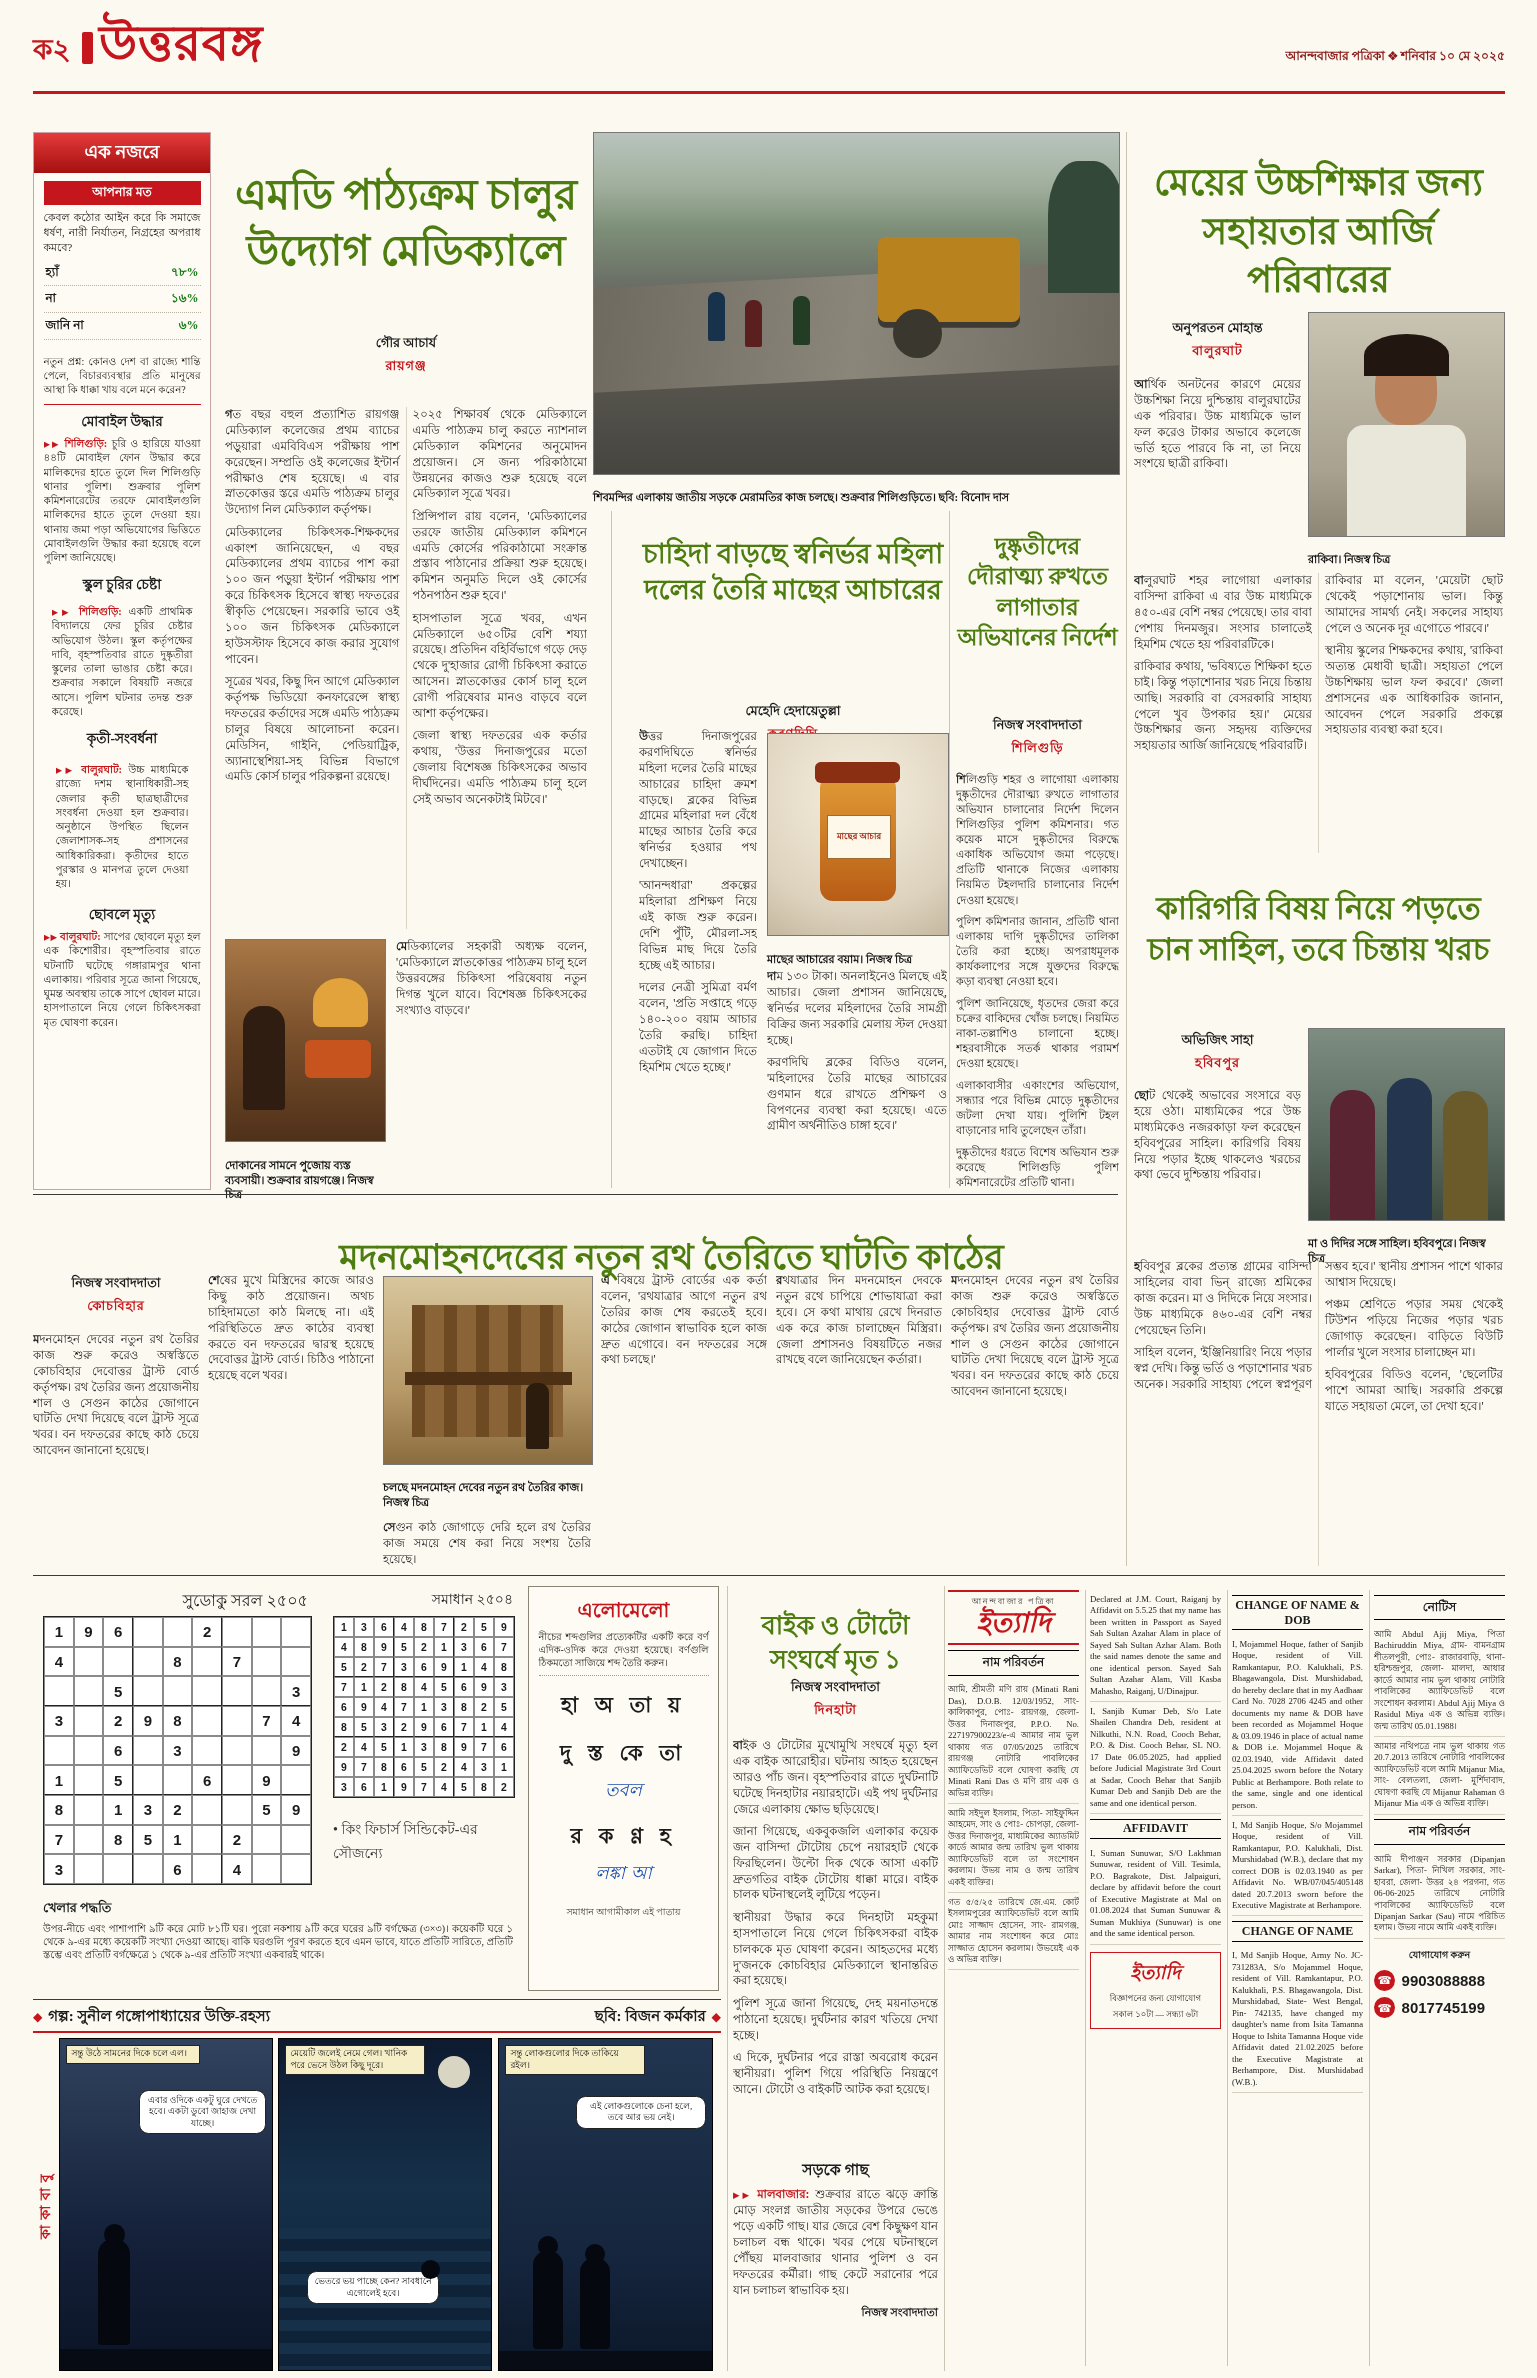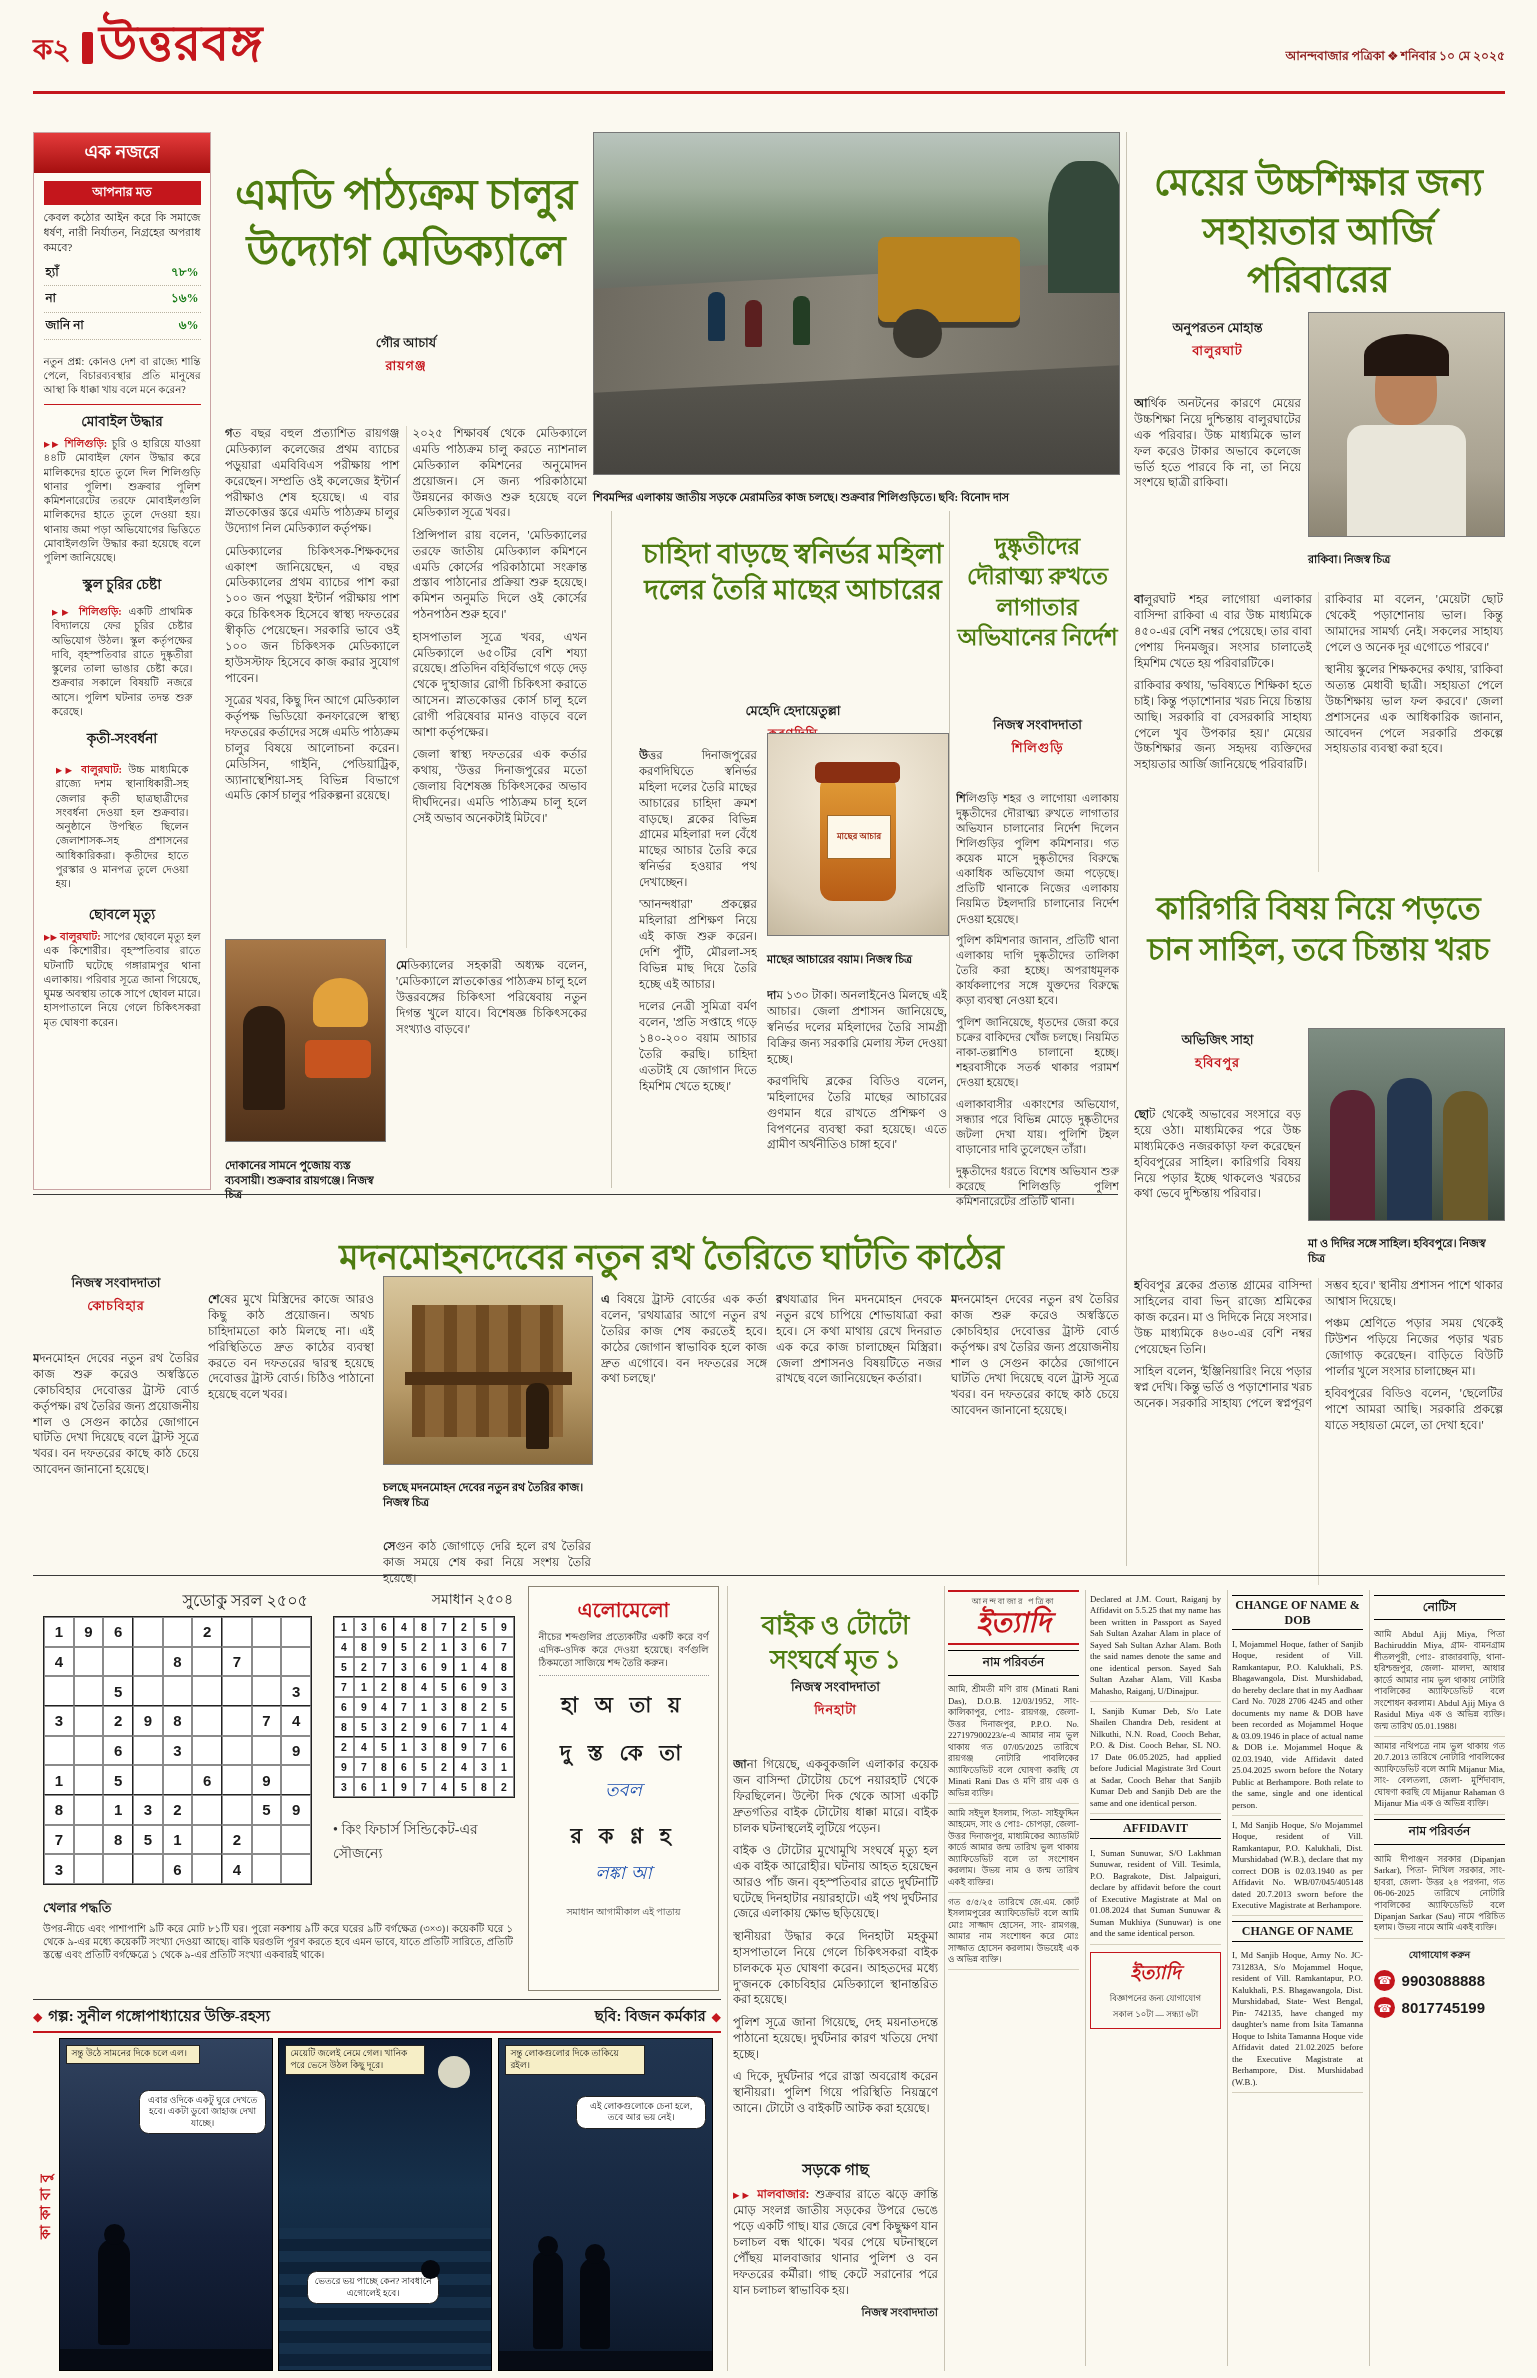--- a/index.html
+++ b/index.html
@@ -9,21 +9,21 @@
   
   .page-marker{position:absolute;left:0;top:13.2px;font-size:28px;font-weight:bold;color:#c4161c;}
   .masthead{position:absolute;left:66px;top:0;font-size:49px;font-weight:bold;color:#c4161c;
             letter-spacing:0.9px;line-height:1.2;}
   .masthead-orn{position:absolute;left:49px;top:17px;width:11.4px;height:32px;background:#c4161c;border-radius:1.9px;}
   .date-line{position:absolute;right:0;top:32px;font-size:12.3px;font-weight:bold;color:#8b1a1a;}
   
   .headline{font-weight:bold;color:#4d7c0f;text-align:center;line-height:1.32;}
   .byline{font-weight:bold;font-size:12.8px;text-align:center;}
   .place{color:#c4161c;font-weight:bold;font-size:12.8px;text-align:center;margin-top:1.9px;letter-spacing:0.9px;}
-  .body{font-size:11.6px;line-height:1.37;text-align:justify;color:#1d1d1d;overflow:hidden;margin-top:19px;}
+  .body{font-size:11.6px;line-height:1.37;text-align:justify;color:#1d1d1d;overflow:hidden;}
   .body p{margin:0 0 6.6px 0;}
   .body p:first-child::first-letter{font-weight:bold;}
   .cols2{column-count:2;column-gap:13.2px;column-rule:0.9px solid #d8d3c4;}
   .cap{font-size:11px;font-weight:bold;line-height:1.32;color:#111;}
   .rule{background:#3a3a3a;}
   .rule-light{background:#c9c4b4;}
   
   .photo{position:absolute;overflow:hidden;background:#9a9a90;border:0.9px solid #777;}
   .ph-detail{position:absolute;}
   
@@ -480,22 +480,22 @@
     <p class="el-note">সমাধান আগামীকাল এই পাতায়</p>
   </div>
 
   <div class="abs rule-light" style="left:727px;top:1586px;width:0.9px;height:785px"></div>
   <h2 class="headline abs" style="left:733px;top:1588px;width:205px;font-size:25.6px">বাইক ও টোটো সংঘর্ষে মৃত ১</h2>
   <div class="abs" style="left:733px;top:1677px;width:205px">
     <div class="byline">নিজস্ব সংবাদদাতা</div>
     <div class="place">দিনহাটা</div>
   </div>
   <div class="body abs" style="left:733px;top:1738px;width:205px;height:402px">
+    <p>বাইক ও টোটোর মুখোমুখি সংঘর্ষে মৃত্যু হল এক বাইক আরোহীর। ঘটনায় আহত হয়েছেন আরও পাঁচ জন। বৃহস্পতিবার রাতে দুর্ঘটনাটি ঘটেছে দিনহাটার নয়ারহাটে। এই পথ দুর্ঘটনার জেরে এলাকায় ক্ষোভ ছড়িয়েছে।</p>
     <p>জানা গিয়েছে, একবুকজলি এলাকার কয়েক জন বাসিন্দা টোটোয় চেপে নয়ারহাট থেকে ফিরছিলেন। উল্টো দিক থেকে আসা একটি দ্রুতগতির বাইক টোটোয় ধাক্কা মারে। বাইক চালক ঘটনাস্থলেই লুটিয়ে পড়েন।</p>
-    <p>বাইক ও টোটোর মুখোমুখি সংঘর্ষে মৃত্যু হল এক বাইক আরোহীর। ঘটনায় আহত হয়েছেন আরও পাঁচ জন। বৃহস্পতিবার রাতে দুর্ঘটনাটি ঘটেছে দিনহাটার নয়ারহাটে। এই পথ দুর্ঘটনার জেরে এলাকায় ক্ষোভ ছড়িয়েছে।</p>
     <p>স্থানীয়রা উদ্ধার করে দিনহাটা মহকুমা হাসপাতালে নিয়ে গেলে চিকিৎসকরা বাইক চালককে মৃত ঘোষণা করেন। আহতদের মধ্যে দু'জনকে কোচবিহার মেডিক্যালে স্থানান্তরিত করা হয়েছে।</p>
     <p>পুলিশ সূত্রে জানা গিয়েছে, দেহ ময়নাতদন্তে পাঠানো হয়েছে। দুর্ঘটনার কারণ খতিয়ে দেখা হচ্ছে।</p>
     <p>এ দিকে, দুর্ঘটনার পরে রাস্তা অবরোধ করেন স্থানীয়রা। পুলিশ গিয়ে পরিস্থিতি নিয়ন্ত্রণে আনে। টোটো ও বাইকটি আটক করা হয়েছে।</p>
   </div>
   <div class="abs" style="left:733px;top:2150px;width:205px">
     <div class="subhead">সড়কে গাছ</div>
     <p class="body" style="margin:0"><span class="lead-in">মালবাজার:</span> <span>শুক্রবার রাতে ঝড়ে ক্রান্তি মোড় সংলগ্ন জাতীয় সড়কের উপরে ভেঙে পড়ে একটি গাছ। যার জেরে বেশ কিছুক্ষণ যান চলাচল বন্ধ থাকে। খবর পেয়ে ঘটনাস্থলে পৌঁছয় মালবাজার থানার পুলিশ ও বন দফতরের কর্মীরা। গাছ কেটে সরানোর পরে যান চলাচল স্বাভাবিক হয়।</span></p>
     <p class="bike-credit" style="margin:5.7px 0 0">নিজস্ব সংবাদদাতা</p>
   </div>
 

